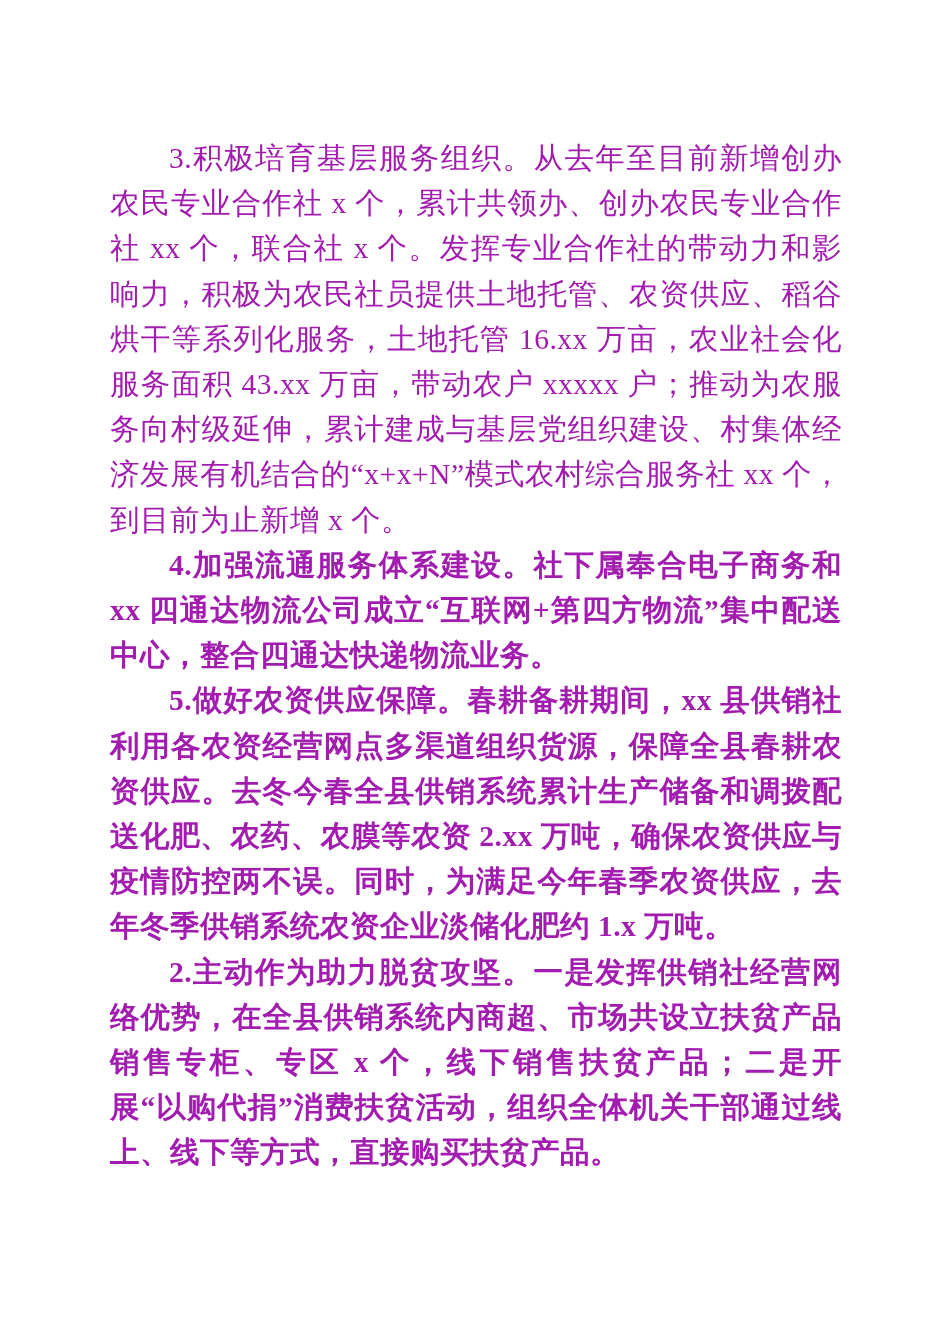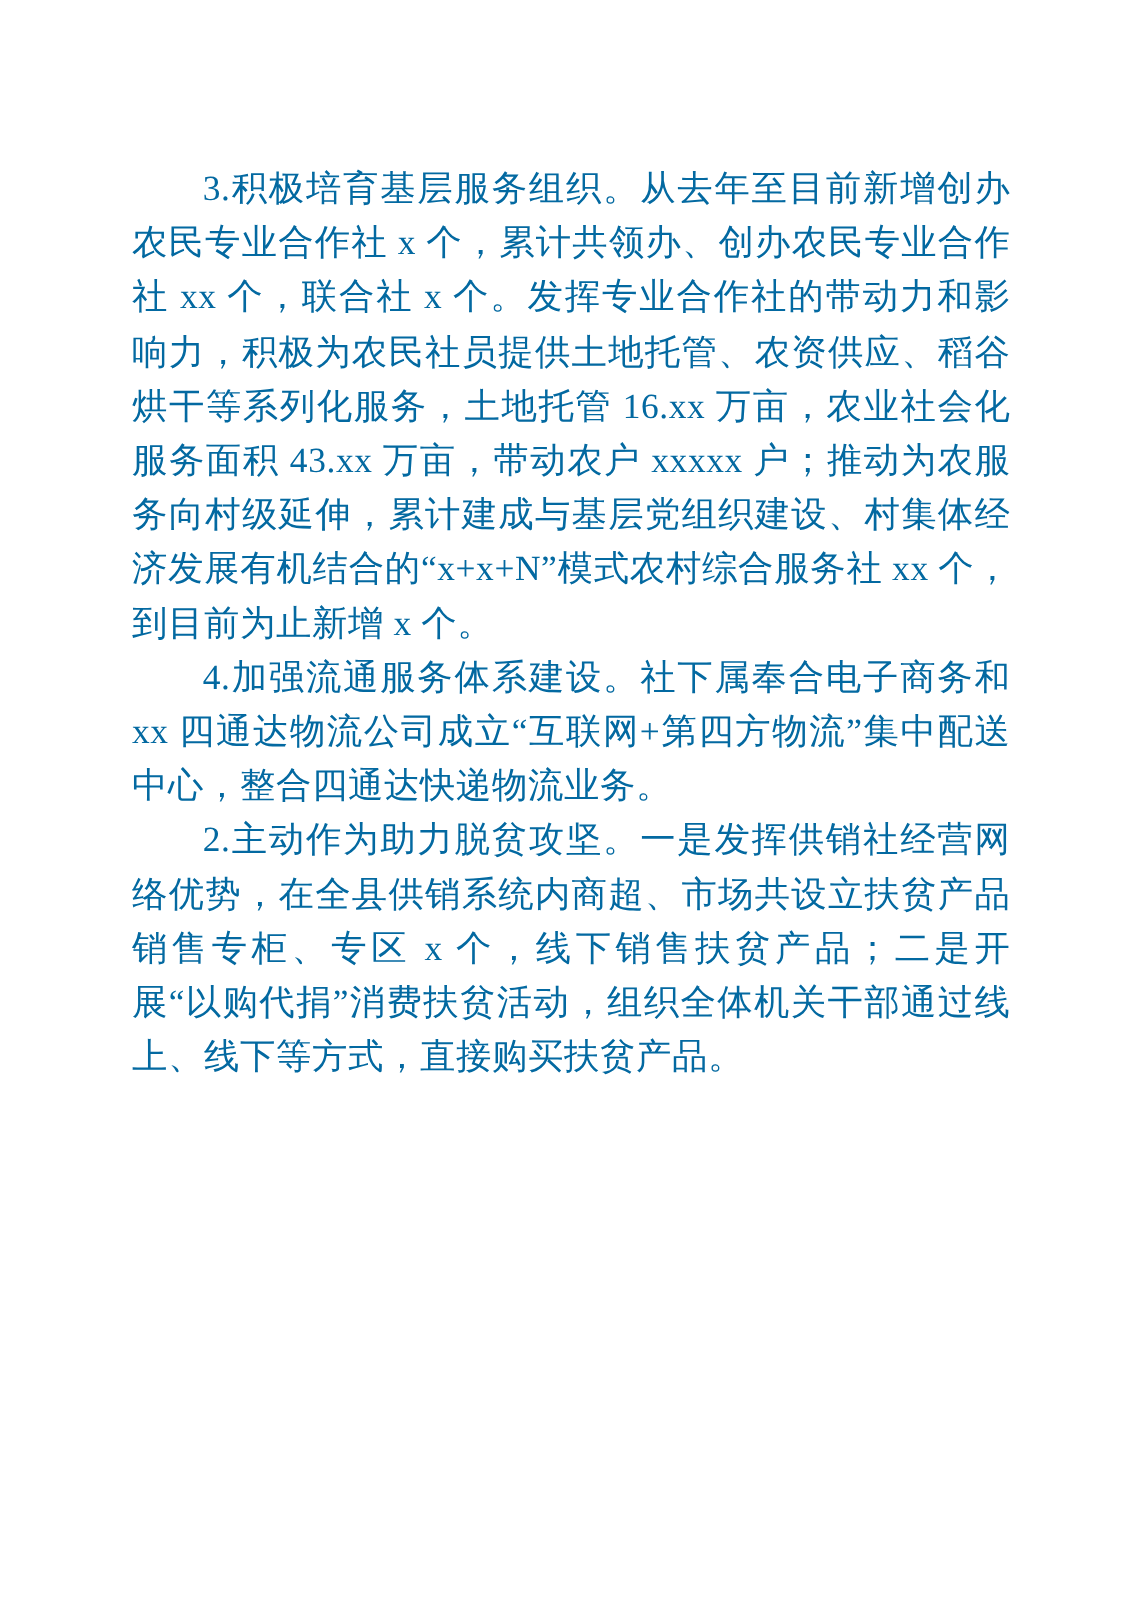--- a/index.html
+++ b/index.html
@@ -21,35 +21,37 @@
   .doc-body {
     position: absolute;
     left: 110px;
     top: 136px;
     width: 732px;
   }
   .para {
     margin: 0 0 0px 0;
     font-size: 29.5px;
     line-height: 45.2px;
-    color: #0369a1;
+    color: #a21caf;
     text-align: justify;
     text-justify: inter-ideograph;
     text-indent: 2em;
     letter-spacing: 0.5px;
     font-weight: 400;
   }
   .para + .para {
     margin-top: 0px;
+    font-weight: bold;
   }
   
   .para { font-feature-settings: "kern" 0; }
 </style>
 </head>
 <body>
 
 <div class="page">
   <div class="doc-body">
     <p class="para">3.积极培育基层服务组织。从去年至目前新增创办农民专业合作社 x 个，累计共领办、创办农民专业合作社 xx 个，联合社 x 个。发挥专业合作社的带动力和影响力，积极为农民社员提供土地托管、农资供应、稻谷烘干等系列化服务，土地托管 16.xx 万亩，农业社会化服务面积 43.xx 万亩，带动农户 xxxxx 户；推动为农服务向村级延伸，累计建成与基层党组织建设、村集体经济发展有机结合的“x+x+N”模式农村综合服务社 xx 个，到目前为止新增 x 个。</p>
     <p class="para">4.加强流通服务体系建设。社下属奉合电子商务和 xx 四通达物流公司成立“互联网+第四方物流”集中配送中心，整合四通达快递物流业务。</p>
+    <p class="para">5.做好农资供应保障。春耕备耕期间，xx 县供销社利用各农资经营网点多渠道组织货源，保障全县春耕农资供应。去冬今春全县供销系统累计生产储备和调拨配送化肥、农药、农膜等农资 2.xx 万吨，确保农资供应与疫情防控两不误。同时，为满足今年春季农资供应，去年冬季供销系统农资企业淡储化肥约 1.x 万吨。</p>
     <p class="para">2.主动作为助力脱贫攻坚。一是发挥供销社经营网络优势，在全县供销系统内商超、市场共设立扶贫产品销售专柜、专区 x 个，线下销售扶贫产品；二是开展“以购代捐”消费扶贫活动，组织全体机关干部通过线上、线下等方式，直接购买扶贫产品。</p>
   </div>
 </div>
 
 </body></html>

